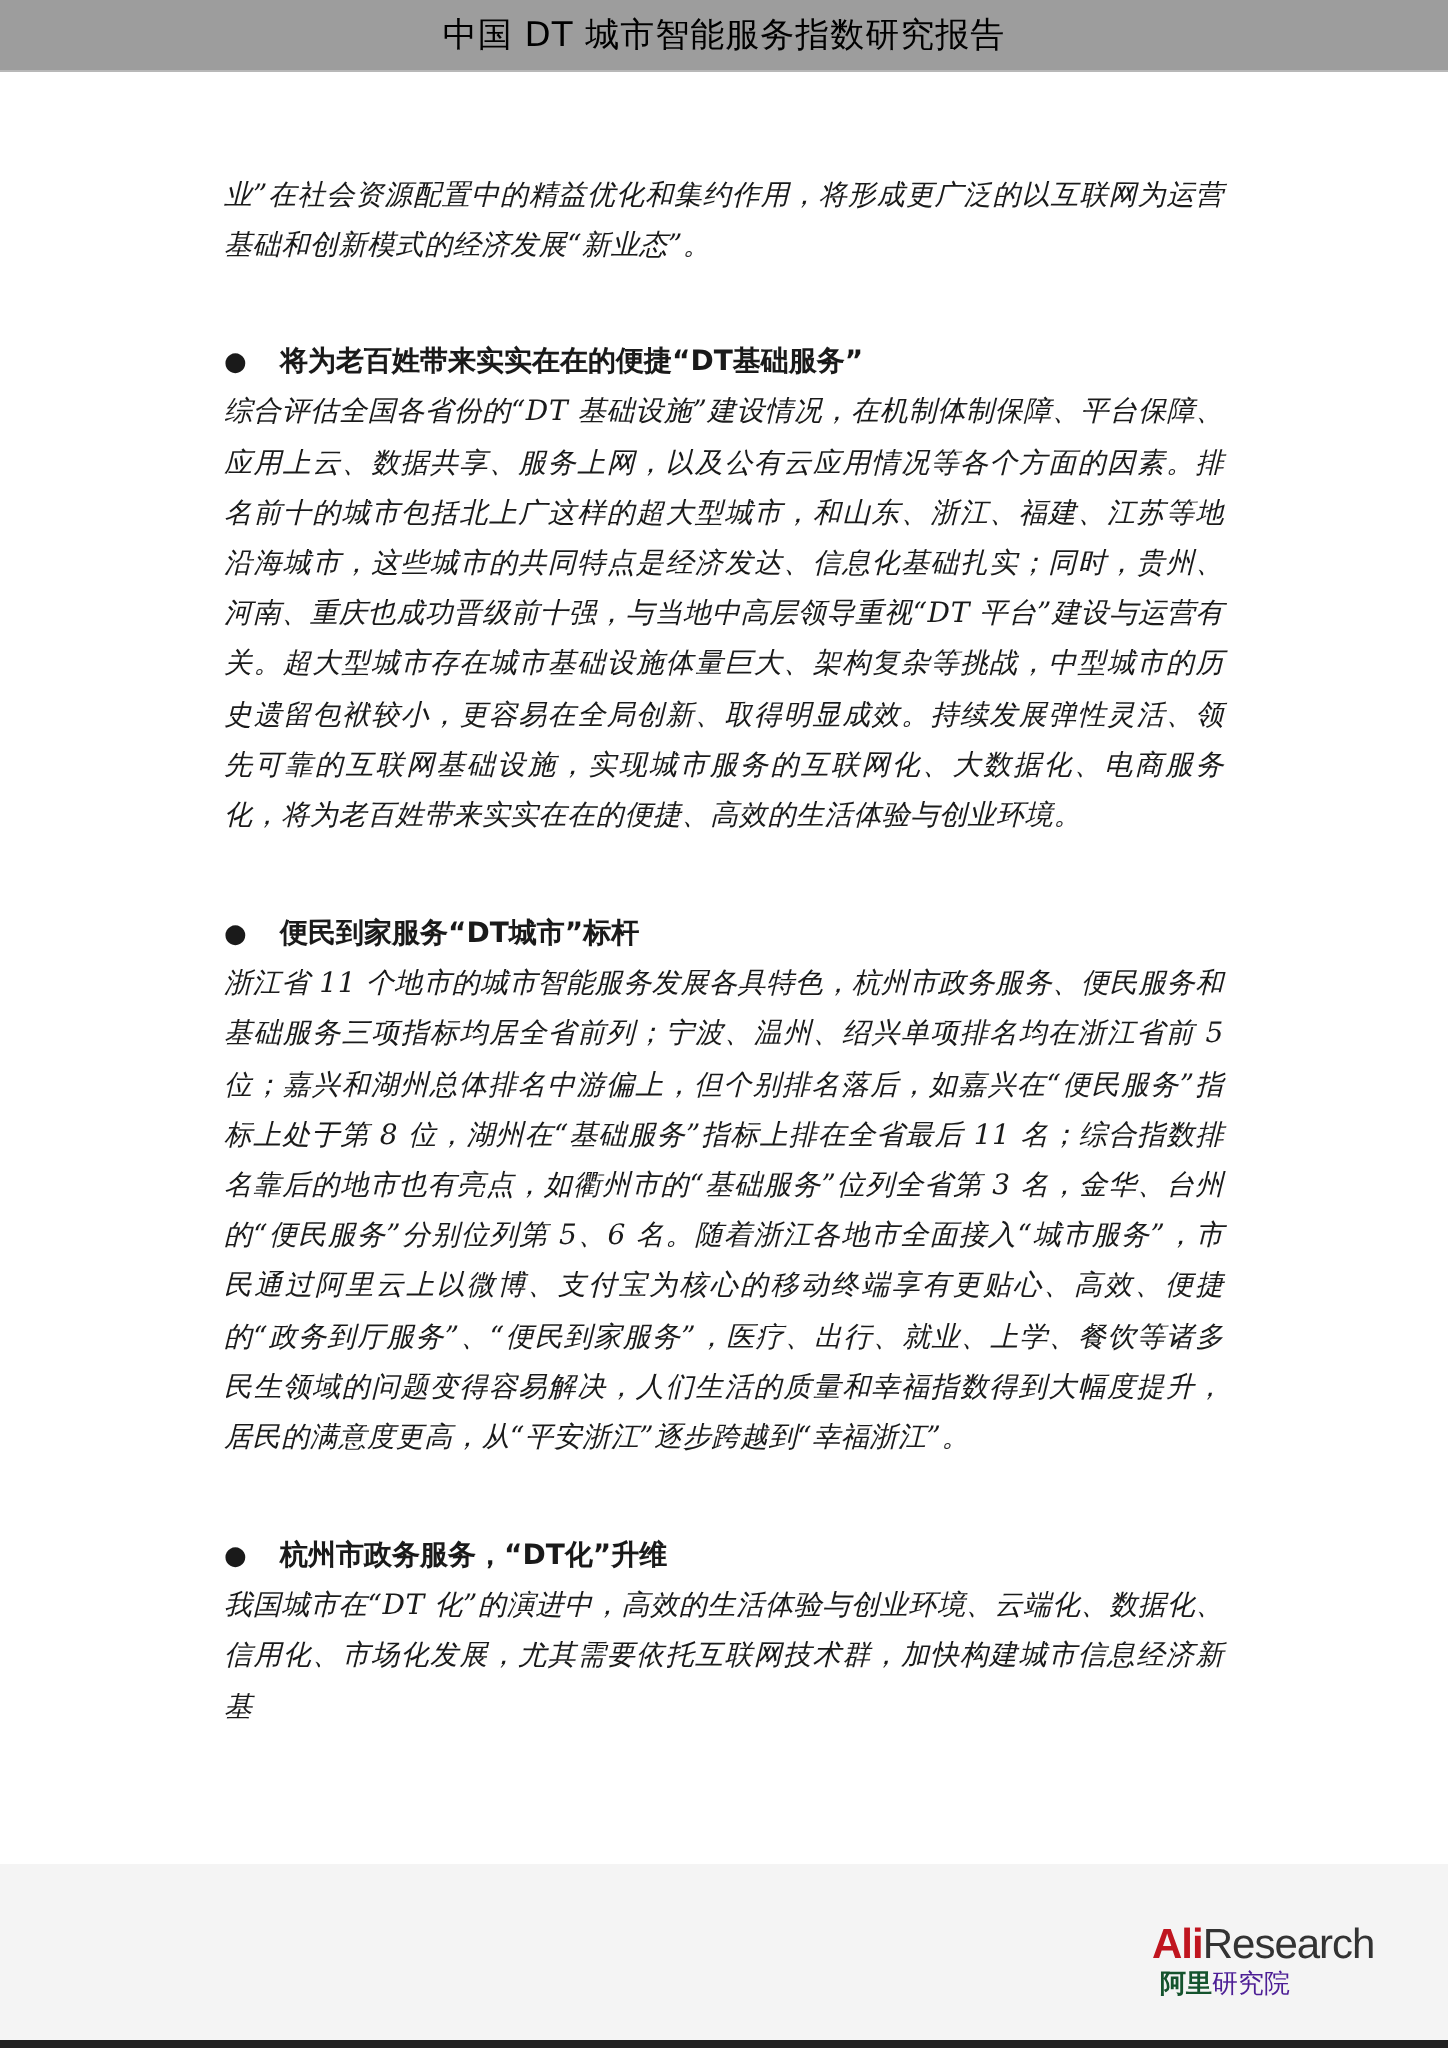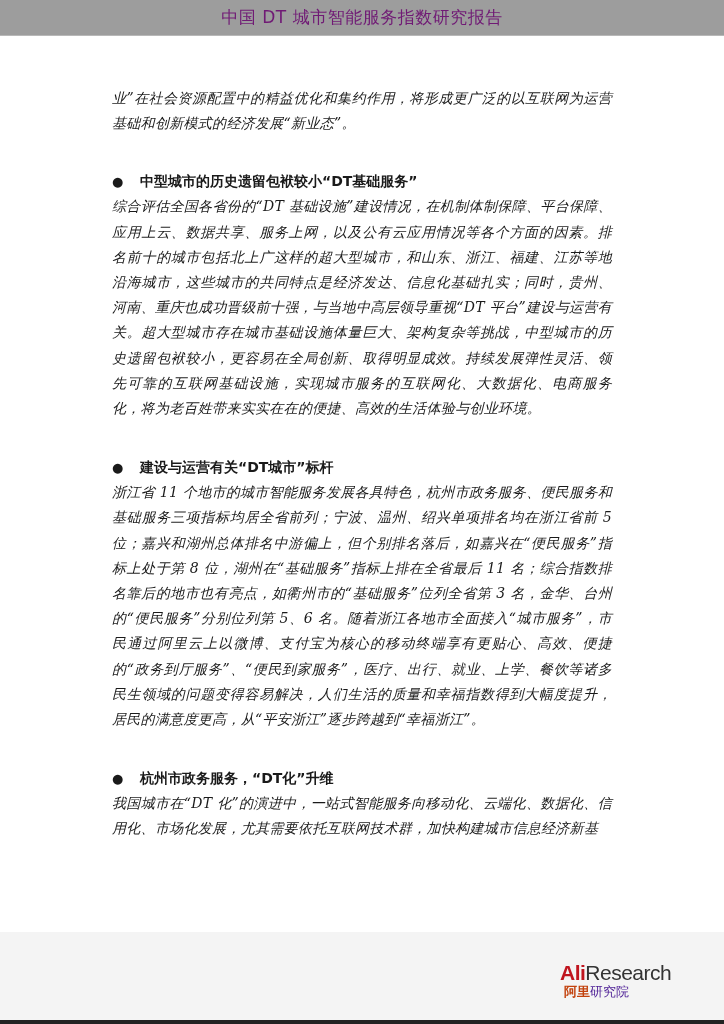--- a/index.html
+++ b/index.html
@@ -9,21 +9,21 @@
     font-family: "DejaVu Serif", "Liberation Serif", serif;
     color: #1a1a1a;
   }
   .header {
     position: absolute; left: 0; top: 0; width: 724px; height: 35px;
     background: #9d9d9d;
     border-bottom: 1px solid #b8b8b8;
     display: flex; align-items: center; justify-content: center;
   }
   .header-title {
-    color: #701a75; font-family: "DejaVu Sans", "Liberation Sans", sans-serif;
+    color: #000000; font-family: "DejaVu Sans", "Liberation Sans", sans-serif;
     font-size: 17px; letter-spacing: 0.5px;
   }
   .content {
     position: absolute; left: 112px; top: 86px; width: 500px;
   }
   .para {
     font-size: 14px; line-height: 25.2px; margin: 0;
     text-align: justify; text-align-last: left;
     letter-spacing: 0.3px;
     font-style: italic;
@@ -37,67 +37,67 @@
   .bullet {
     width: 28px; flex: 0 0 28px; font-size: 13px;
   }
   .spacer-lg { height: 33px; }
   .spacer-xl { height: 34px; }
   .footer {
     position: absolute; left: 0; top: 932px; width: 724px; height: 88px;
     background: #f4f4f4;
   }
   .logo {
-    position: absolute; right: 34px; top: 30px; width: 130px;
+    position: absolute; right: 18px; top: 30px; width: 130px;
     font-family: "Liberation Sans", "DejaVu Sans", sans-serif;
   }
   .logo-top { font-size: 21px; line-height: 22px; letter-spacing: -0.5px; white-space: nowrap; }
   .logo-ali { color: #c0151f; font-weight: bold; }
   .logo-research { color: #333333; }
   .logo-bottom { font-size: 13px; line-height: 16px; padding-left: 4px; white-space: nowrap; }
-  .logo-cn-red { color: #c2410c; font-weight: bold; }
+  .logo-cn-red { color: #14532d; font-weight: bold; }
   .logo-cn-gray { color: #4c1d95; }
   .bottom-bar {
     position: absolute; left: 0; top: 1020px; width: 724px; height: 4px;
     background: #222222;
   }
 </style>
 </head>
 <body>
 
 <div class="header">
   <span class="header-title">中国 DT 城市智能服务指数研究报告</span>
 </div>
 
 <div class="content">
   <p class="para">业”在社会资源配置中的精益优化和集约作用，将形成更广泛的以互联网为运营基础和创新模式的经济发展“新业态”。</p>
 
   <div class="spacer-lg"></div>
 
   <div class="heading">
     <span class="bullet">●</span>
-    <span>中型城市的历史遗留包袱较小“DT基础服务”</span>
+    <span>将为老百姓带来实实在在的便捷“DT基础服务”</span>
   </div>
   <p class="para">综合评估全国各省份的“DT 基础设施”建设情况，在机制体制保障、平台保障、应用上云、数据共享、服务上网，以及公有云应用情况等各个方面的因素。排名前十的城市包括北上广这样的超大型城市，和山东、浙江、福建、江苏等地沿海城市，这些城市的共同特点是经济发达、信息化基础扎实；同时，贵州、河南、重庆也成功晋级前十强，与当地中高层领导重视“DT 平台”建设与运营有关。超大型城市存在城市基础设施体量巨大、架构复杂等挑战，中型城市的历史遗留包袱较小，更容易在全局创新、取得明显成效。持续发展弹性灵活、领先可靠的互联网基础设施，实现城市服务的互联网化、大数据化、电商服务化，将为老百姓带来实实在在的便捷、高效的生活体验与创业环境。</p>
 
   <div class="spacer-xl"></div>
 
   <div class="heading">
     <span class="bullet">●</span>
-    <span>建设与运营有关“DT城市”标杆</span>
+    <span>便民到家服务“DT城市”标杆</span>
   </div>
   <p class="para">浙江省 11 个地市的城市智能服务发展各具特色，杭州市政务服务、便民服务和基础服务三项指标均居全省前列；宁波、温州、绍兴单项排名均在浙江省前 5 位；嘉兴和湖州总体排名中游偏上，但个别排名落后，如嘉兴在“便民服务”指标上处于第 8 位，湖州在“基础服务”指标上排在全省最后 11 名；综合指数排名靠后的地市也有亮点，如衢州市的“基础服务”位列全省第 3 名，金华、台州的“便民服务”分别位列第 5、6 名。随着浙江各地市全面接入“城市服务”，市民通过阿里云上以微博、支付宝为核心的移动终端享有更贴心、高效、便捷的“政务到厅服务”、“便民到家服务”，医疗、出行、就业、上学、餐饮等诸多民生领域的问题变得容易解决，人们生活的质量和幸福指数得到大幅度提升，居民的满意度更高，从“平安浙江”逐步跨越到“幸福浙江”。</p>
 
   <div class="spacer-xl"></div>
 
   <div class="heading">
     <span class="bullet">●</span>
     <span>杭州市政务服务，“DT化”升维</span>
   </div>
-  <p class="para">我国城市在“DT 化”的演进中，一站式智能服务向移动化、云端化、数据化、信用化、市场化发展，尤其需要依托互联网技术群，加快构建城市信息经济新基</p>
+  <p class="para">我国城市在“DT 化”的演进中，高效的生活体验与创业环境、云端化、数据化、信用化、市场化发展，尤其需要依托互联网技术群，加快构建城市信息经济新基</p>
 </div>
 
 <div class="footer">
   <div class="logo">
     <div class="logo-top">
       <span class="logo-ali">Ali</span><span class="logo-research">Research</span>
     </div>
     <div class="logo-bottom">
       <span class="logo-cn-red">阿里</span><span class="logo-cn-gray">研究院</span>
     </div>

